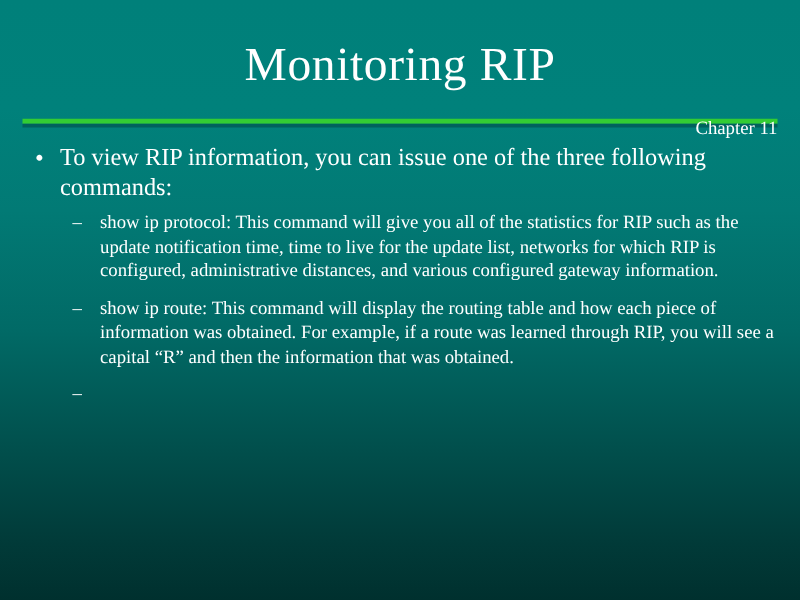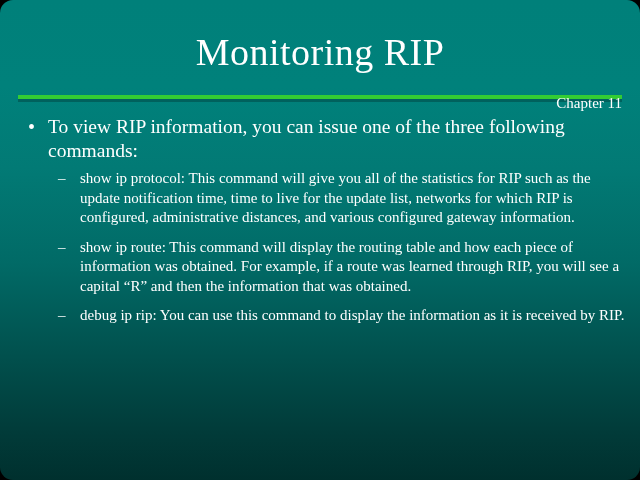--- a/index.html
+++ b/index.html
@@ -14,21 +14,20 @@
     font-family: "Liberation Serif", serif;
   }
   .slide {
     position: relative;
     width: 640px;
     height: 480px;
     background: linear-gradient(to bottom, #00807a 0%, #00817b 18%, #027a75 35%, #016a66 55%, #014f4c 75%, #013b39 90%, #00302e 100%);
     color: #ffffff;
     box-sizing: border-box;
     overflow: hidden;
-    border-radius: 13px;
   }
   .title {
     position: absolute;
     top: 30px;
     left: 0;
     width: 640px;
     text-align: center;
     font-size: 38px;
     line-height: 44px;
     font-weight: normal;
@@ -136,18 +135,17 @@
         <span>show ip protocol: This command will give you all of the statistics for RIP such as the update notification time, time to live for the update list, networks for which RIP is configured, administrative distances, and various configured gateway information.</span>
       </div>
 
       <div class="l2">
         <span class="dash">–</span>
         <span>show ip route: This command will display the routing table and how each piece of information was obtained. For example, if a route was learned through RIP, you will see a capital “R” and then the information that was obtained.</span>
       </div>
 
       <div class="l2">
         <span class="dash">–</span>
-        <span>debug ip rip: You can use this command to display the information as it is received by RIP.</span>
       </div>
 
     </div>
   </div>
 </div>
 
 </body></html>

